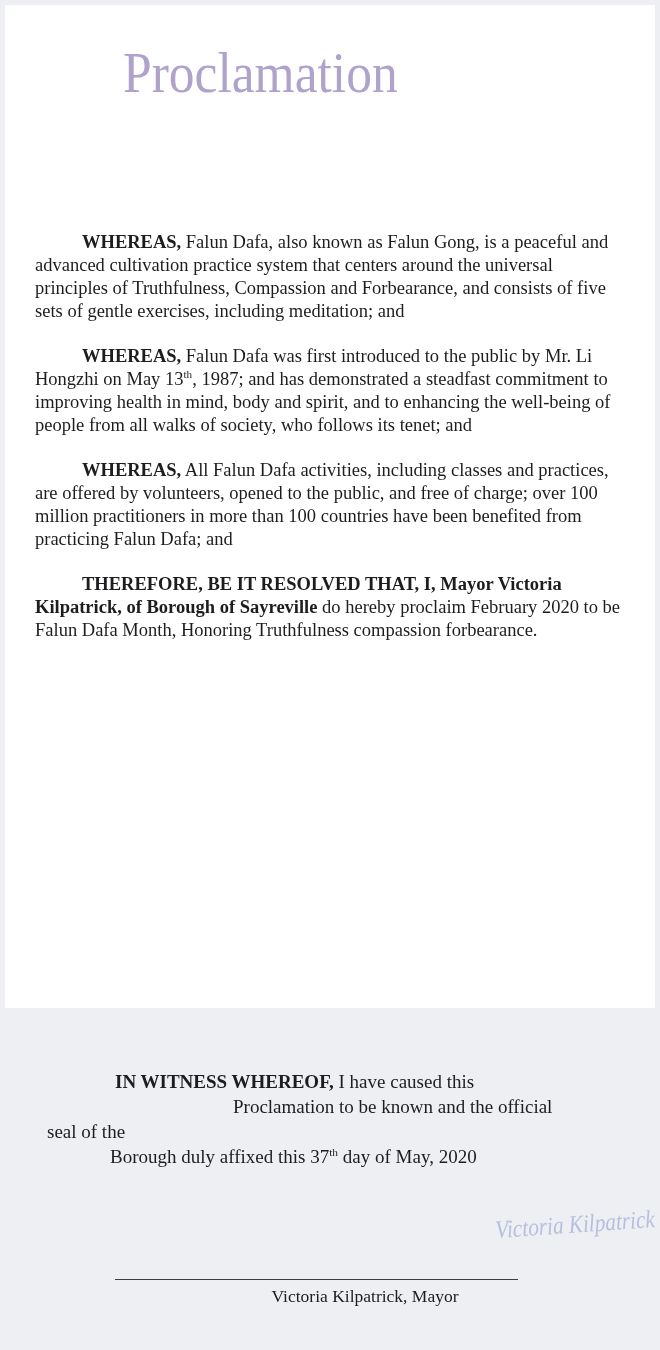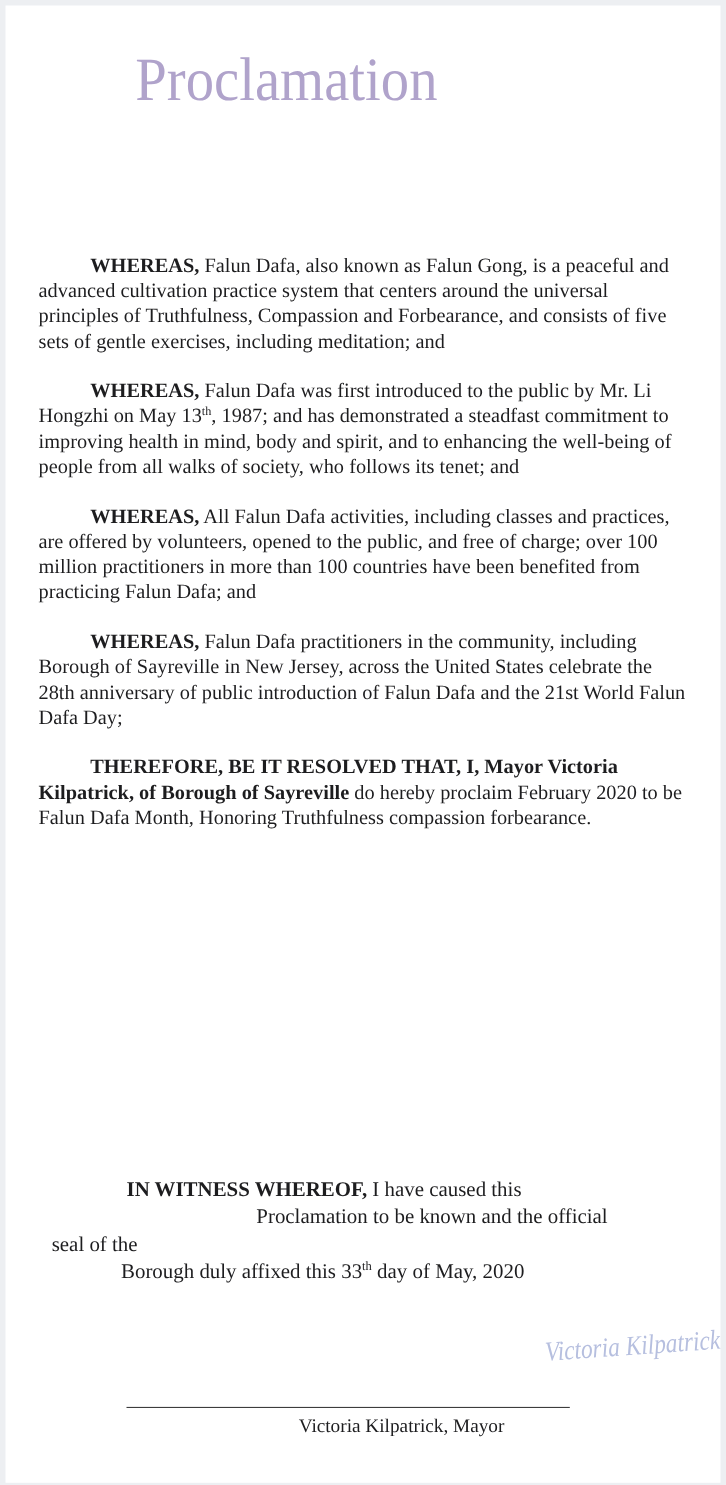--- a/index.html
+++ b/index.html
@@ -5,21 +5,21 @@
   html,body { margin:0; padding:0; }
   body {
     width:660px; height:1350px;
     background:#edeff2;
     font-family:"Liberation Serif", serif;
     color:#1d1d1f;
     position:relative;
     overflow:hidden;
   }
   .page {
-    position:absolute; left:5px; top:5px; width:650px; height:1343px;
+    position:absolute; left:5px; top:5px; width:650px; height:1003px;
     background:#ffffff;
   }
   .title {
     position:absolute; left:118px; top:40px;
     margin:0; font-weight:normal;
     font-size:56px; line-height:1;
     color:#b0a3cb;
     transform:scaleX(.92); transform-origin:left top;
     white-space:nowrap;
   }
@@ -63,31 +63,30 @@
   <h1 class="title">Proclamation</h1>
 
   <div class="body-text">
 
     <p class="para"><b>WHEREAS,</b><span> Falun Dafa, also known as Falun Gong, is a peaceful and advanced cultivation practice system that centers around the universal principles of Truthfulness, Compassion and Forbearance, and consists of five sets of gentle exercises, including meditation; and</span></p>
 
     <p class="para"><b>WHEREAS,</b><span> Falun Dafa was first introduced to the public by Mr. Li Hongzhi on May 13</span><sup>th</sup><span>, 1987; and has demonstrated a steadfast commitment to improving health in mind, body and spirit, and to enhancing the well-being of people from all walks of society, who follows its tenet; and</span></p>
 
     <p class="para"><b>WHEREAS,</b><span> All Falun Dafa activities, including classes and practices, are offered by volunteers, opened to the public, and free of charge; over 100 million practitioners in more than 100 countries have been benefited from practicing Falun Dafa; and</span></p>
 
-    <p class="para"><b>WHEREAS,</b><span> Falun Dafa practitioners in the community, including Borough of Sayreville in New Jersey, across the United States celebrate the 28th anniversary of public introduction of Falun Dafa and the 21st World Falun Dafa Day;</span></p>
 
     <p class="para"><b>THEREFORE, BE IT RESOLVED THAT, I, Mayor Victoria Kilpatrick, of Borough of Sayreville</b><span> do hereby proclaim February 2020 to be Falun Dafa Month, Honoring Truthfulness compassion forbearance.</span></p>
 
   </div>
 
   <div class="witness">
     <div class="w1"><b>IN WITNESS WHEREOF,</b><span> I have caused this</span></div>
     <div class="w2">Proclamation to be known and the official</div>
     <div class="w3">seal of the</div>
-    <div class="w4"><span>Borough duly affixed this 33</span><sup>th</sup><span> day of May, 2020</span></div>
+    <div class="w4"><span>Borough duly affixed this 37</span><sup>th</sup><span> day of May, 2020</span></div>
   </div>
 
   <div class="sig-script">Victoria Kilpatrick</div>
 
   <div class="sig-rule"></div>
 
   <div class="sig-name">Victoria Kilpatrick, Mayor</div>
 
 </div>
 

